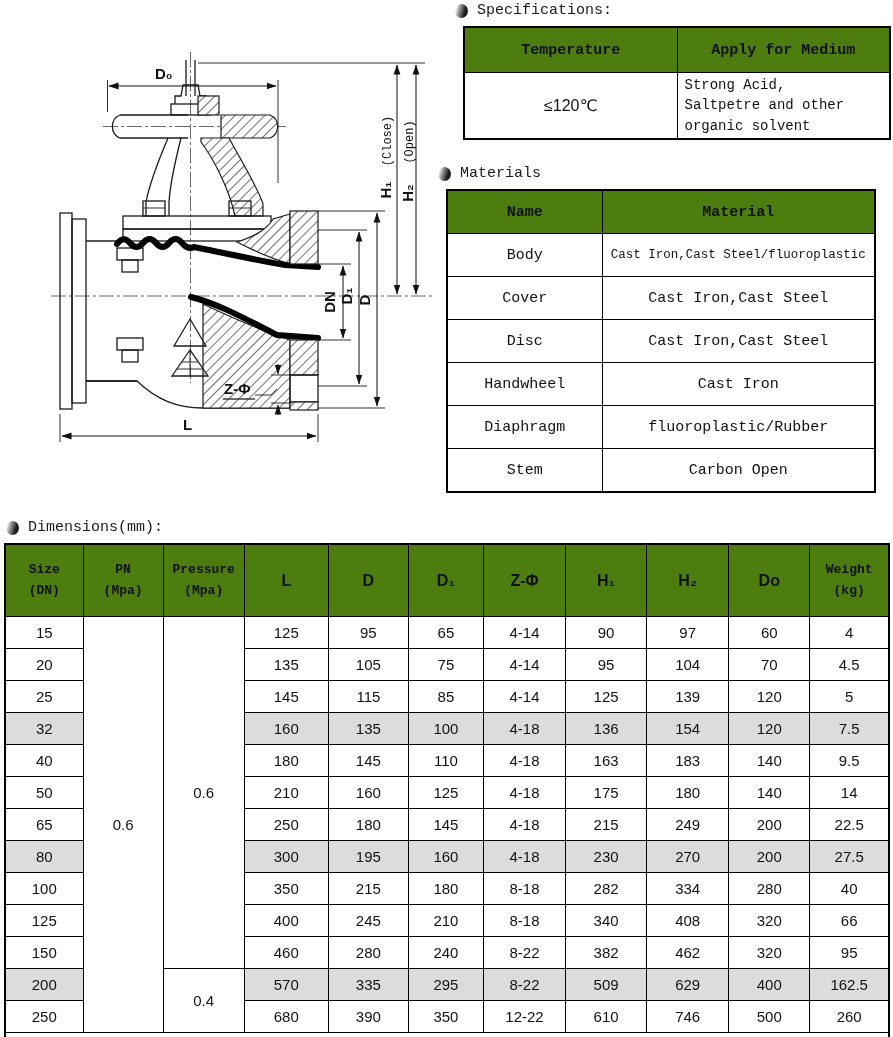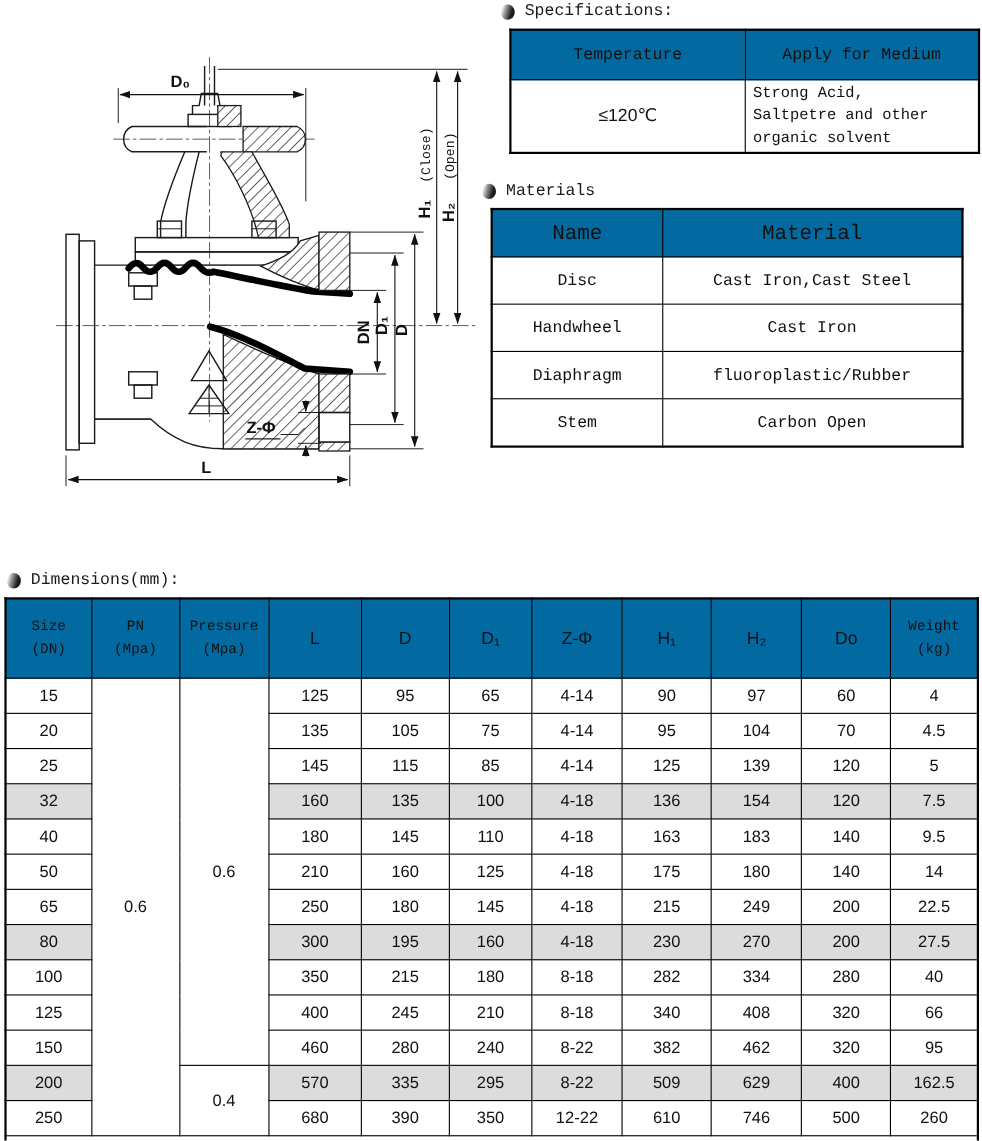--- a/index.html
+++ b/index.html
@@ -8,34 +8,34 @@
 
   
   .sec-title{display:flex;align-items:center;gap:9px;font-size:15px;color:#1a1a1a;}
   .bullet{width:13px;height:14px;border-radius:50%;flex:0 0 13px;
           background:linear-gradient(105deg,#ffffff 12%,#9a9a9a 35%,#1c1c1c 72%);}
 
   
   table{border-collapse:collapse;background:#fff;}
   th,td{border:1px solid #000;}
   table.outer{border:2px solid #000;}
-  th{background:#0369a1;font-weight:normal;}
+  th{background:#4d7c0f;font-weight:bold;}
 
   
   #spec-section{position:absolute;left:455px;top:2px;width:438px;}
   #spec-table{margin:7px 0 0 8px;width:428px;table-layout:fixed;}
   #spec-table th{height:42px;font-size:15px;}
   #spec-table td{height:46px;}
   .temp-cell{width:155px;text-align:center;font-family:"Liberation Sans","DejaVu Sans",sans-serif;font-size:16px;}
   .medium-cell{width:273px;font-size:14px;line-height:1.45;padding:2px 21px 2px 7px;}
 
   
   #mat-section{position:absolute;left:438px;top:165px;width:438px;}
   #mat-table{margin:7px 0 0 8px;width:428px;table-layout:fixed;}
-  #mat-table th{height:40px;font-size:19px;}
+  #mat-table th{height:40px;font-size:15px;}
   #mat-table td{height:40px;text-align:center;font-size:15px;}
   #mat-table td.small{font-size:12.5px;}
   #mat-table col.c1{width:155px;}
   #mat-table col.c2{width:273px;}
 
   
   #dim-section{position:absolute;left:4px;top:519px;width:886px;}
   #dim-section .sec-title{margin-left:2px;}
   #dim-table{margin-top:7px;width:886px;table-layout:fixed;}
   #dim-table thead th{height:69px;white-space:pre-line;}
@@ -220,20 +220,28 @@
           <col class="c1">
           <col class="c2">
         </colgroup>
       <thead>
         <tr>
           <th>Name</th>
           <th>Material</th>
         </tr>
       </thead>
       <tbody id="mat-tbody">
+          <tr>
+            <td>Body</td>
+            <td class="small">Cast Iron,Cast Steel/fluoroplastic</td>
+          </tr>
+          <tr>
+            <td>Cover</td>
+            <td>Cast Iron,Cast Steel</td>
+          </tr>
           <tr>
             <td>Disc</td>
             <td>Cast Iron,Cast Steel</td>
           </tr>
           <tr>
             <td>Handwheel</td>
             <td>Cast Iron</td>
           </tr>
           <tr>
             <td>Diaphragm</td>

